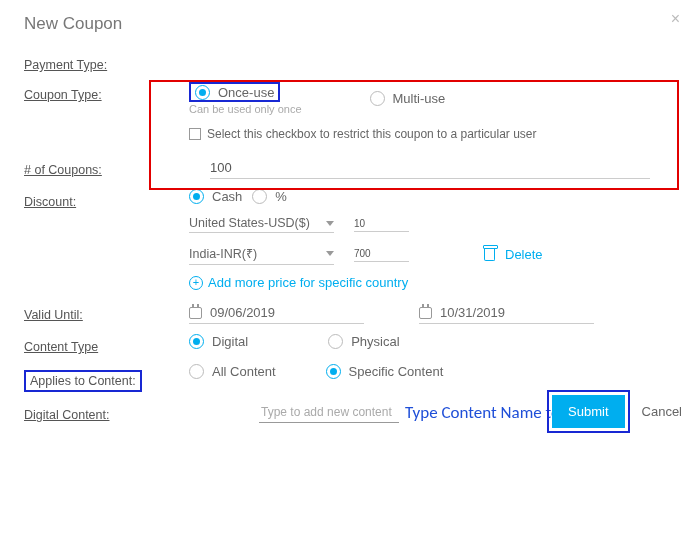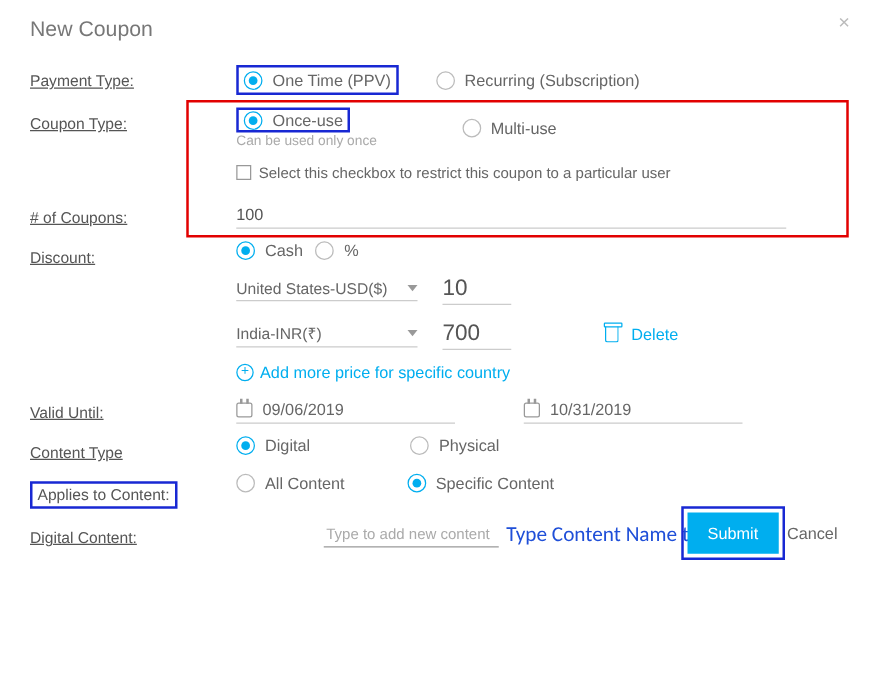--- a/index.html
+++ b/index.html
@@ -115,21 +115,21 @@
     cursor:pointer;
   }
   .caret-down {
     border-left:4px solid transparent;
     border-right:4px solid transparent;
     border-top:5px solid #999;
     margin-left:6px;
   }
   .num-in {
     border:none; border-bottom:1px solid #ccc;
-    width:55px; font-size:18px; padding:2px 0;
+    width:55px; font-size:10px; padding:2px 0;
     outline:none; color:#555; background:transparent;
   }
   .link {
     color: #00aeef;
     font-size: 13px;
     cursor: pointer;
     display:inline-flex;
     align-items:center;
     gap:5px;
   }
@@ -160,52 +160,38 @@
     font-size:12px;color:#aaa;
     width:140px;
   }
   .anno {
     color:#1f4fd8;
     font-size:17px;
     font-family:"Segoe UI","Calibri",sans-serif;
   }
   .footer{
     position:absolute;
-    right:30px; bottom:14px;
-    display:flex; align-items:center; gap:2px;
+    right:18px; bottom:14px;
+    display:flex; align-items:center; gap:12px;
   }
   .submit-btn{
     background:#00aeef;color:#fff;border:none;
     padding:9px 16px;font-size:13px;cursor:pointer;
   }
   .cancel-lnk{color:#666;font-size:13px;cursor:pointer;}
 </style>
 </head>
 <body>
 
 <div class="modal">
   <div class="title">New Coupon</div>
   <span class="close-x">×</span>
 
   <div class="row">
     <div class="label-col">Payment Type:</div>
-    <div class="field-col">
-      <span class="blue-box">
-        <span class="radio">
-          <span class="r-outer on">
-              <span class="r-inner"></span>
-            </span>
-          <span>One Time (PPV)</span>
-        </span>
-      </span>
-      <span class="radio">
-        <span class="r-outer"></span>
-        <span>Recurring (Subscription)</span>
-      </span>
-    </div>
   </div>
 
   <div class="row">
     <div class="label-col">Coupon Type:</div>
     <div class="field-col" style="gap:6px 68px;">
       <span>
         <span class="blue-box" style="padding:0 4px;">
           <span class="radio">
             <span class="r-outer on">
                 <span class="r-inner"></span>
@@ -224,21 +210,21 @@
           <span class="chk"></span>
           <span>Select this checkbox to restrict this coupon to a particular user</span>
         </label>
       </div>
     </div>
   </div>
 
   <div class="row" style="margin-top:14px;">
     <div class="label-col"># of Coupons:</div>
     <div class="field-col">
-      <input class="underline-input" style="width: 440px;" value="100">
+      <input class="underline-input" style="width: 440px; margin-left: 21px;" value="100">
     </div>
   </div>
 
   <div class="red-box"></div>
 
   <div class="row" style="margin-top:4px;">
     <div class="label-col">Discount:</div>
     <div class="field-col" style="flex-direction:column;align-items:flex-start;gap:10px;">
       <div style="display:flex;gap:10px;align-items:center;">
         <span class="radio">

